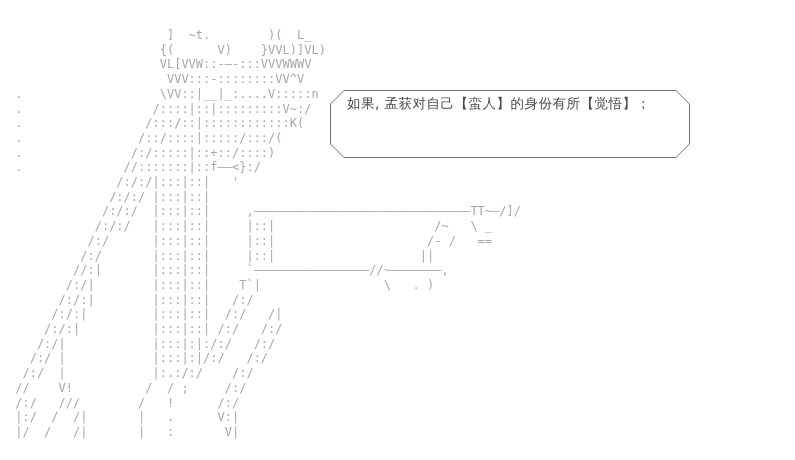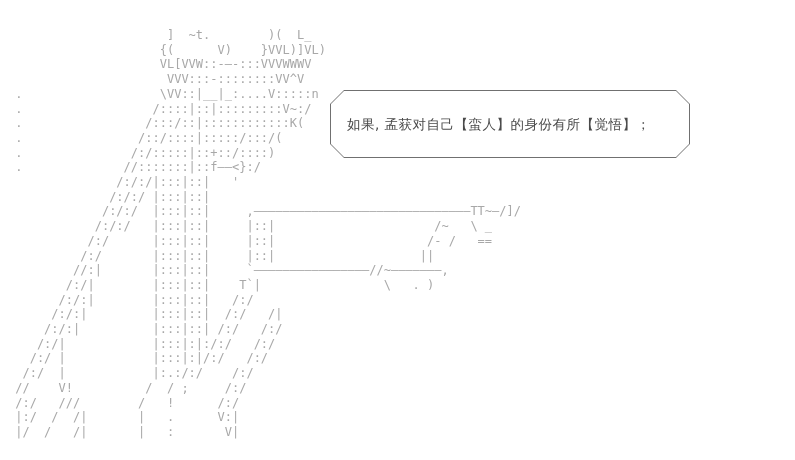--- a/index.html
+++ b/index.html
@@ -42,21 +42,21 @@
   }
   .bubble-inner {
     position: absolute;
     inset: 1px;
     background: var(--bg, #ffffff);
     clip-path: polygon(13px 0, calc(100% - 13px) 0, 100% 13px,
                        100% calc(100% - 13px), calc(100% - 13px) 100%,
                        13px 100%, 0 calc(100% - 13px), 0 13px);
     display: flex;
     flex-direction: column;
-    justify-content: center;
+    justify-content: flex-start;
     padding: 0 16px;
     box-sizing: border-box;
   }
   .dialogue-line {
     color: var(--text, #4a4a4a);
     font-size: 13.5px;
     line-height: 1.8;
     letter-spacing: 0.5px;
     white-space: nowrap;
   }

